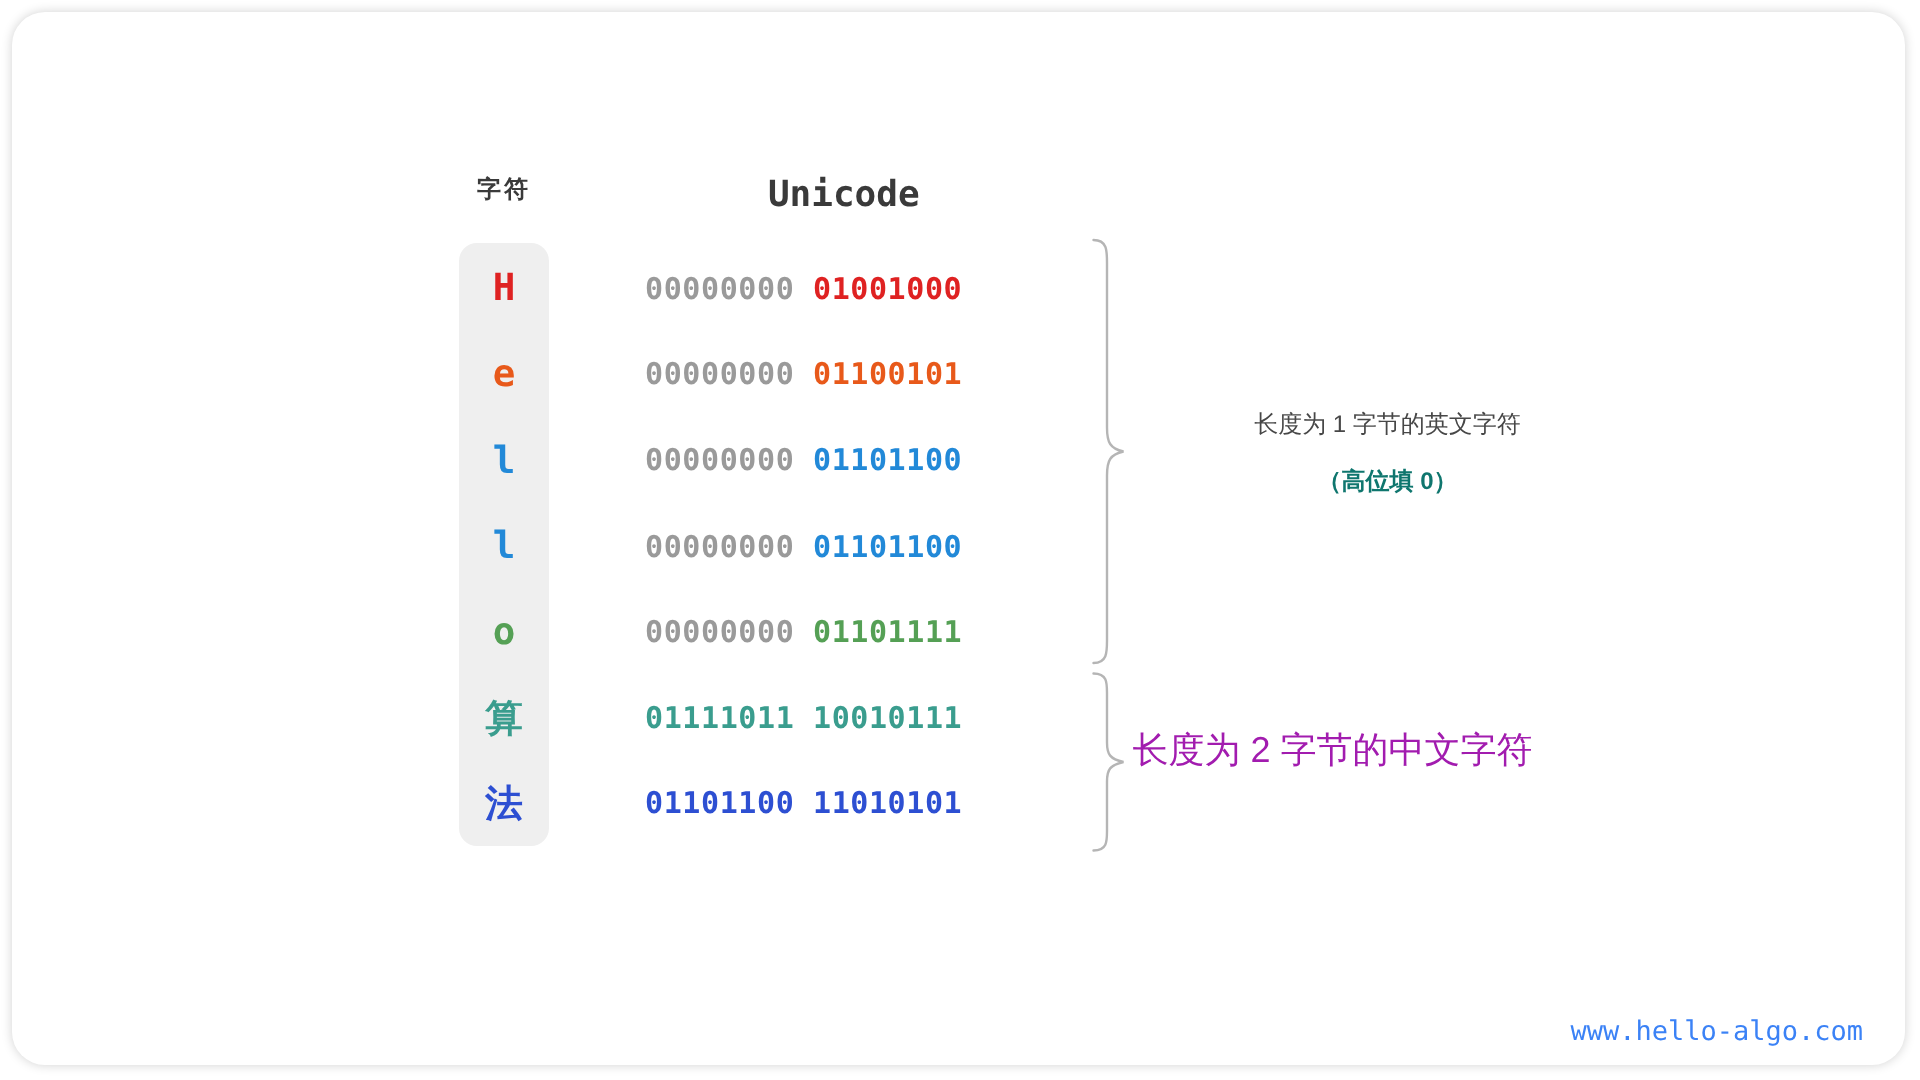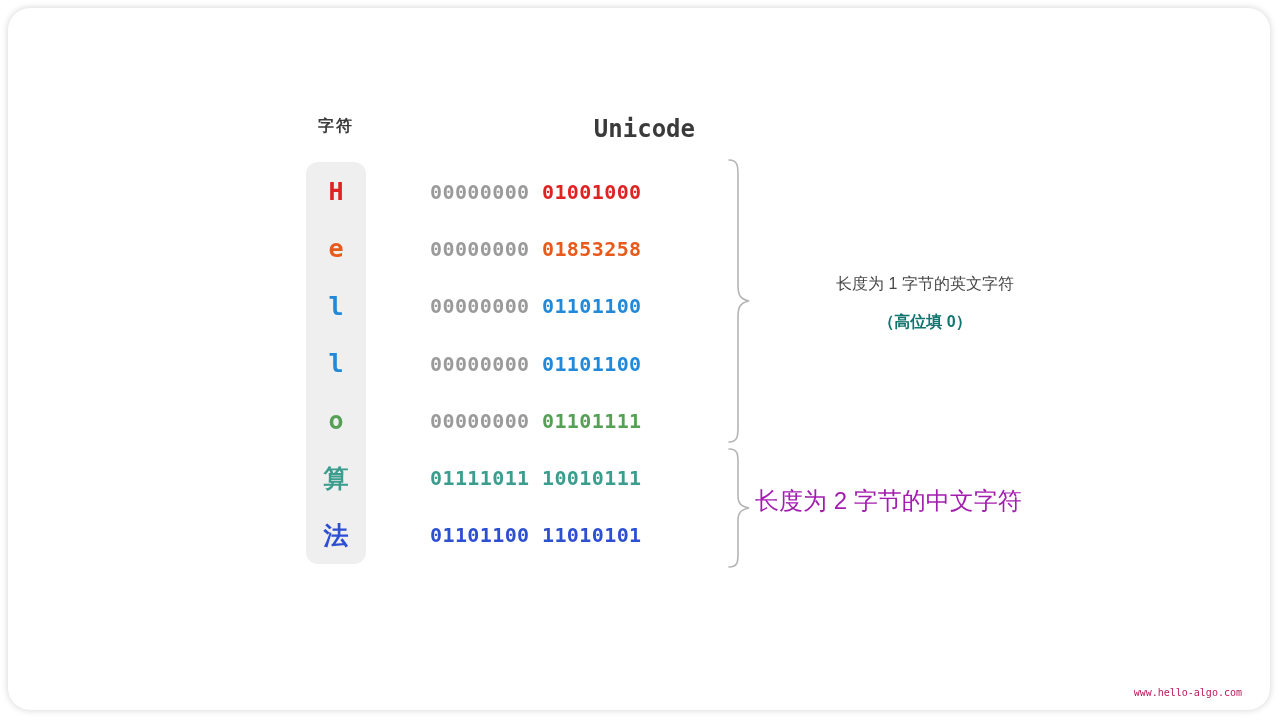--- a/index.html
+++ b/index.html
@@ -10,21 +10,21 @@
   .card{
     position:absolute;left:8px;top:8px;width:1262px;height:702px;
     background:#ffffff;border-radius:22px;
     box-shadow:0 0 7px rgba(0,0,0,0.18);
   }
   .hdr-char{
     position:absolute;left:300px;top:116px;width:72px;text-align:center;
     font-size:16px;font-weight:700;color:#3a3a3a;letter-spacing:2px;
   }
   .hdr-unicode{
-    position:absolute;left:430px;top:115px;width:265px;text-align:right;
+    position:absolute;left:430px;top:115px;width:265px;text-align:center;
     font-family:"DejaVu Sans Mono","Liberation Mono",monospace;
     font-weight:700;font-size:24px;color:#3a3a3a;
   }
   .char-col-bg{
     position:absolute;left:306px;top:162px;width:60px;height:402px;
     background:#efefef;border-radius:12px;
   }
   .rows{position:absolute;left:306px;top:163px;width:420px;}
   .row{position:relative;height:57.3px;display:flex;align-items:center;}
   .row .chr{
@@ -38,42 +38,42 @@
     font-weight:700;font-size:20px;letter-spacing:0.4px;white-space:pre;line-height:1;
   }
   .brace{position:absolute;}
   .ann{position:absolute;text-align:center;line-height:38px;font-size:16px;}
   .ann .l1{color:#474747;font-weight:400;}
   .ann .l2{color:#0f766e;font-weight:700;}
   .ann2{position:absolute;text-align:left;line-height:38px;font-size:24px;color:#a21caf;}
   .watermark{
     position:absolute;right:38px;bottom:22px;
     font-family:"DejaVu Sans Mono","Liberation Mono",monospace;
-    font-size:10px;color:#be185d;text-align:right;
+    font-size:18px;color:#3b82f6;text-align:right;
   }
 </style>
 </head>
 <body>
 
 <div class="card"></div>
 
 <div class="hdr-char">字符</div>
 <div class="hdr-unicode">Unicode</div>
 
 <div class="char-col-bg"></div>
 
 <div class="rows" id="rows">
   <div class="row">
     <span class="chr" style="color: rgb(223, 34, 34);">H</span>
     <span class="bin"><span style="color: rgb(154, 154, 154);">00000000</span><span> </span><span style="color: rgb(223, 34, 34);">01001000</span></span>
   </div>
 
   <div class="row">
     <span class="chr" style="color: rgb(232, 89, 26);">e</span>
-    <span class="bin"><span style="color: rgb(154, 154, 154);">00000000</span><span> </span><span style="color: rgb(232, 89, 26);">01853258</span></span>
+    <span class="bin"><span style="color: rgb(154, 154, 154);">00000000</span><span> </span><span style="color: rgb(232, 89, 26);">01100101</span></span>
   </div>
 
   <div class="row">
     <span class="chr" style="color: rgb(34, 137, 216);">l</span>
     <span class="bin"><span style="color: rgb(154, 154, 154);">00000000</span><span> </span><span style="color: rgb(34, 137, 216);">01101100</span></span>
   </div>
 
   <div class="row">
     <span class="chr" style="color: rgb(34, 137, 216);">l</span>
     <span class="bin"><span style="color: rgb(154, 154, 154);">00000000</span><span> </span><span style="color: rgb(34, 137, 216);">01101100</span></span>

